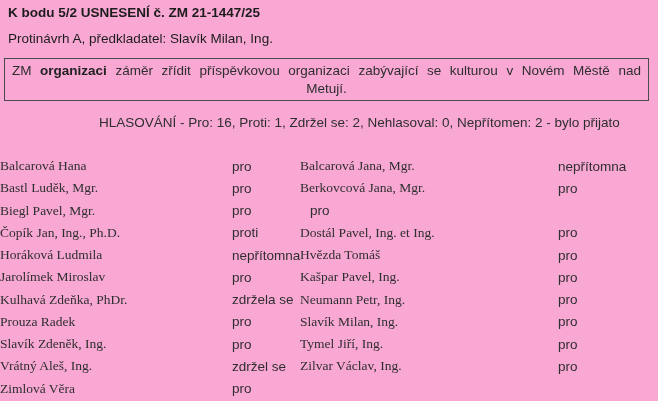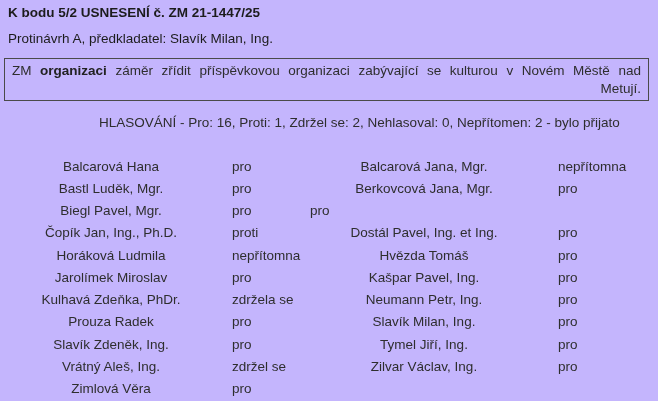--- a/index.html
+++ b/index.html
@@ -4,21 +4,21 @@
 <style>
   html, body {
     margin: 0;
     padding: 0;
     background: #ffffff;
   }
   .page {
     position: relative;
     width: 658px;
     height: 401px;
-    background: #c4b5fd;
+    background: #f9a8d4;
     font-family: "Liberation Sans", "DejaVu Sans", sans-serif;
     color: #2e2e2e;
     overflow: hidden;
   }
   .h1 {
     position: absolute;
     left: 8px;
     top: 5px;
     font-size: 13.5px;
     font-weight: bold;
@@ -44,21 +44,21 @@
     padding: 3px 7px 3px 7px;
     font-size: 13.5px;
     line-height: 17.5px;
     color: #2e2e2e;
   }
   .res-line1 {
     text-align: justify;
     text-align-last: justify;
   }
   .res-line2 {
-    text-align: right;
+    text-align: center;
   }
   .res-box b {
     font-weight: bold;
     color: #222222;
   }
   .summary {
     position: absolute;
     left: 99px;
     top: 115px;
     font-size: 13.5px;
@@ -72,22 +72,23 @@
     color: #2e2e2e;
   }
   .col-left  { left: 0; }
   .col-right { left: 300px; }
   .vote-row {
     display: flex;
     align-items: center;
     height: 22.25px;
   }
   .vname {
-    text-align: center;
-    white-space: nowrap;
+    text-align: left;
+    white-space: nowrap;
+    font-family: Liberation Serif, serif;
   }
   .col-left  .vname { width: 222px; }
   .col-right .vname { width: 248px; }
   .vvote {
     margin-left: 10px;
     white-space: nowrap;
   }
 </style>
 </head>
 <body>

